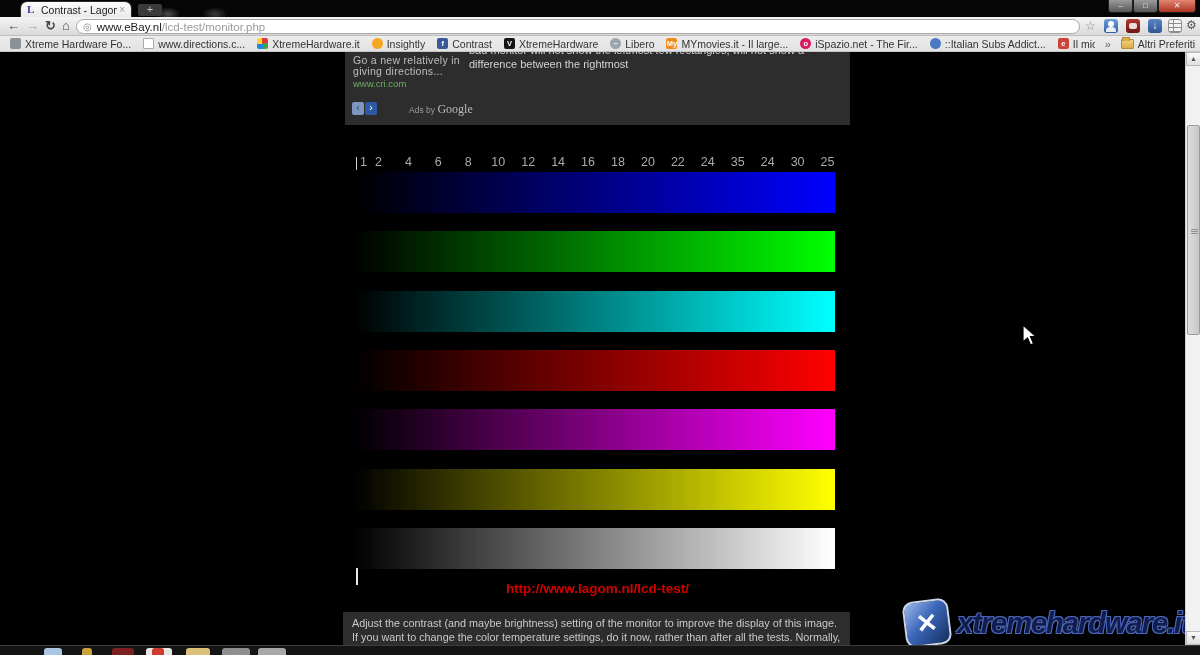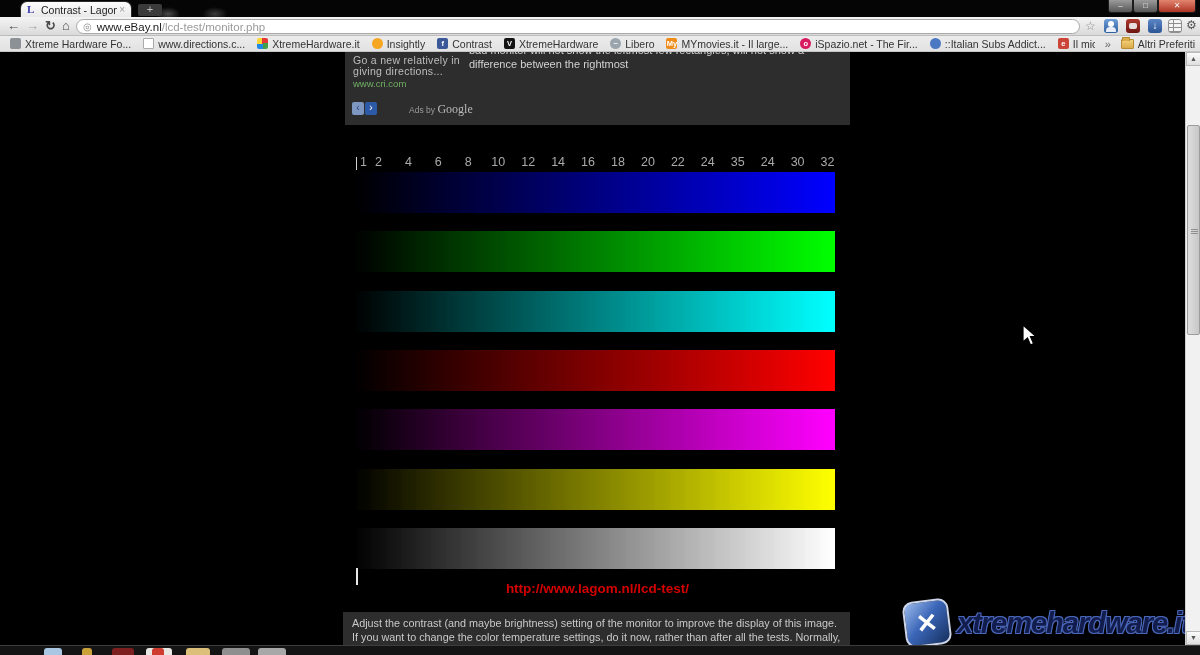--- a/index.html
+++ b/index.html
@@ -258,21 +258,21 @@
         <span class="num" style="left: 35.9375%;">12</span>
         <span class="num" style="left: 42.1875%;">14</span>
         <span class="num" style="left: 48.4375%;">16</span>
         <span class="num" style="left: 54.6875%;">18</span>
         <span class="num" style="left: 60.9375%;">20</span>
         <span class="num" style="left: 67.1875%;">22</span>
         <span class="num" style="left: 73.4375%;">24</span>
         <span class="num" style="left: 79.6875%;">35</span>
         <span class="num" style="left: 85.9375%;">24</span>
         <span class="num" style="left: 92.1875%;">30</span>
-        <span class="num" style="left: 98.4375%;">32</span>
+        <span class="num" style="left: 98.4375%;">25</span>
       </div>
 
     <div id="bars">
         <div class="bar" style="top: 0px;">
           <div class="step" style="background: linear-gradient(90deg, rgb(0, 0, 2), rgb(0, 0, 8));"></div>
           <div class="step" style="background: linear-gradient(90deg, rgb(0, 0, 10), rgb(0, 0, 16));"></div>
           <div class="step" style="background: linear-gradient(90deg, rgb(0, 0, 18), rgb(0, 0, 24));"></div>
           <div class="step" style="background: linear-gradient(90deg, rgb(0, 0, 26), rgb(0, 0, 32));"></div>
           <div class="step" style="background: linear-gradient(90deg, rgb(0, 0, 34), rgb(0, 0, 40));"></div>
           <div class="step" style="background: linear-gradient(90deg, rgb(0, 0, 42), rgb(0, 0, 48));"></div>

